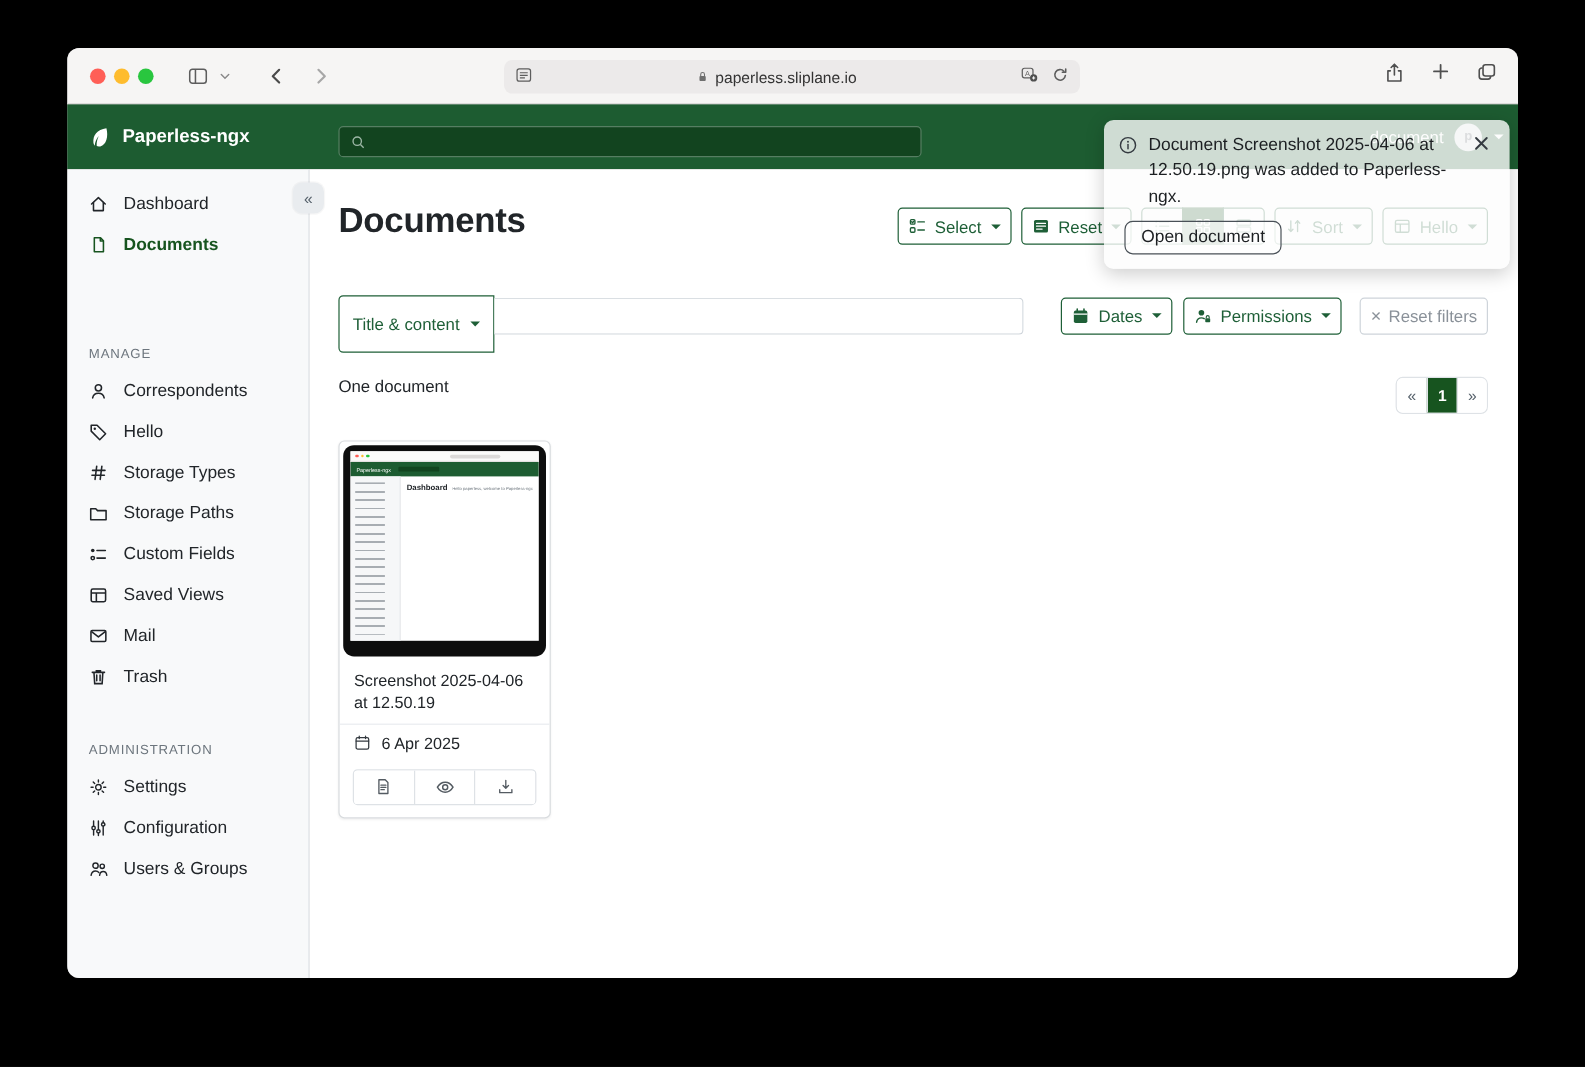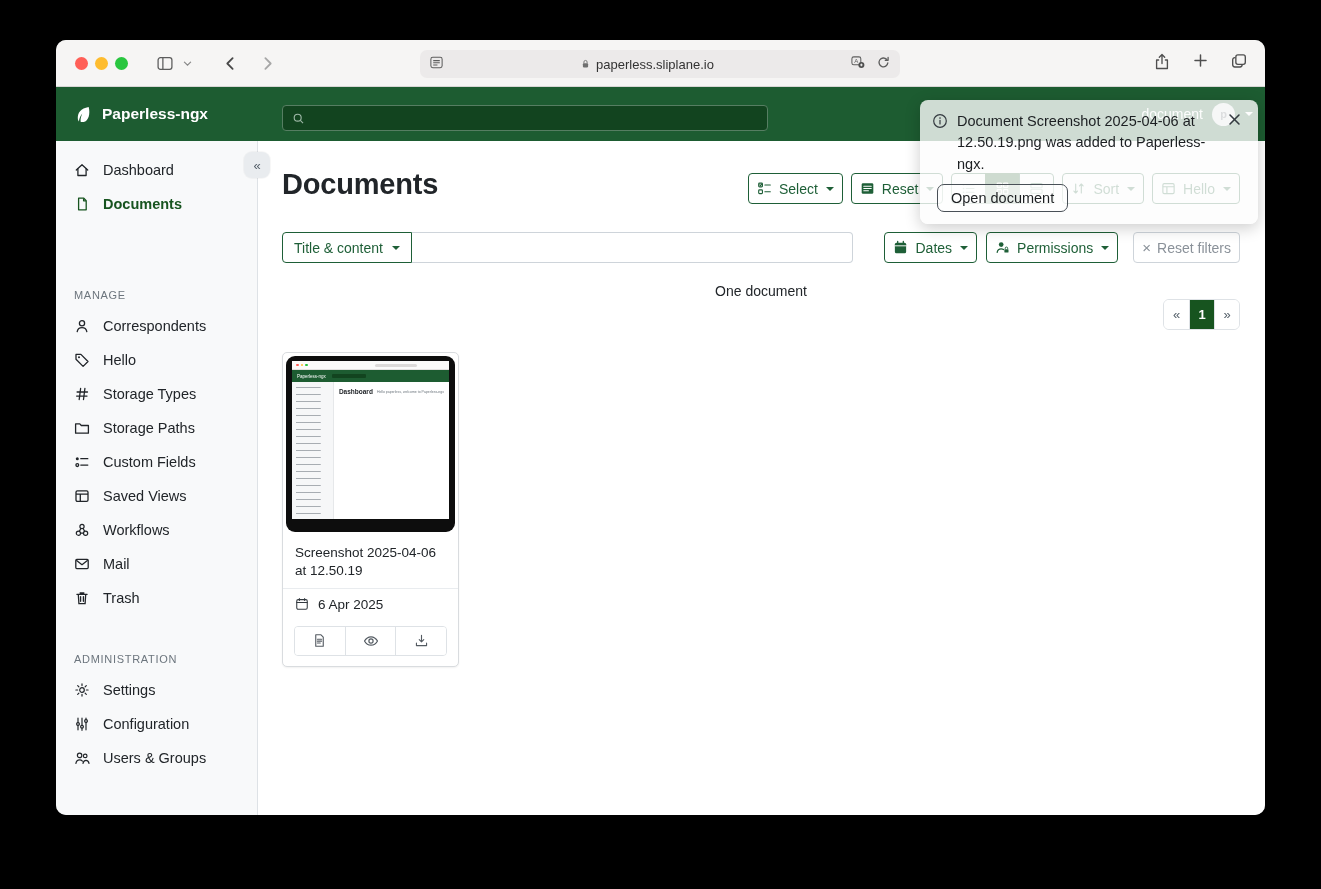--- a/index.html
+++ b/index.html
@@ -71,31 +71,31 @@
            border-right: 4px solid transparent; border-top: 4.5px solid currentColor; margin-left: 1px; }
   .view-group { display: inline-flex; }
   .seg { width: 35px; height: 31px; border: 1px solid #1e5f37; background: #fff; color: #1e5f37;
          display: flex; align-items: center; justify-content: center; cursor: pointer; }
   .seg + .seg { margin-left: -1px; }
   .seg:first-child { border-radius: 4px 0 0 4px; }
   .seg:last-child { border-radius: 0 4px 4px 0; }
   .seg.active { background: #17541f; border-color: #17541f; color: #fff; }
 
   .filter-row { margin-top: 28px; display: flex; align-items: center; }
-  .field-btn { height: 31px; border: 1px solid #1e5f37; color: #1e5f37; background: #fff;
+  .field-btn { height: 48px; border: 1px solid #1e5f37; color: #1e5f37; background: #fff;
                border-radius: 4px 0 0 4px; font-size: 14px; font-family: inherit;
-               display: inline-flex; align-items: center; gap: 8px; padding: 0 11px; cursor: pointer; }
+               display: inline-flex; align-items: center; gap: 8px; padding: 0 11px; cursor: pointer; margin-top: 14px; }
   .filter-input { height: 31px; flex: 1; max-width: 469px; border: 1px solid #ced4da; border-left: none;
                   border-radius: 0 4px 4px 0; font-size: 14px; padding: 0 10px; outline: none;
                   font-family: inherit; color: #212529; }
   .filter-right { display: flex; gap: 9px; margin-left: 31px; align-items: flex-start; }
   .btn.reset { border-color: #ced4da; color: #8a9199; gap: 6px; margin-left: 6px; }
   .reset-x { font-size: 15px; line-height: 1; }
 
-  .count-row { margin-top: 20px; display: flex; align-items: center; font-size: 14px; color: #212529; flex-direction: column; }
+  .count-row { margin-top: 20px; display: flex; font-size: 14px; color: #212529; }
   .pager { margin-left: auto; display: inline-flex; border: 1px solid #dee2e6; border-radius: 6px;
            overflow: hidden; background: #fff; }
   .pg { width: 25px; height: 29px; display: flex; align-items: center; justify-content: center;
         font-size: 13px; color: #55606a; cursor: pointer; background: #fff; border: none; font-family: inherit; }
   .pg + .pg { border-left: 1px solid #dee2e6; }
   .pg.active { background: #17541f; color: #fff; font-weight: 600; }
 
   
   .card { margin-top: 22px; width: 177px; border: 1px solid #d9dcdf; border-radius: 5px;
           background: #fff; box-shadow: 0 1px 2px rgba(0,0,0,.06); }
@@ -302,29 +302,20 @@
             <circle cx="3.3" cy="11.1" r="1.4"></circle>
           </svg>
         <span>Custom Fields</span>
       </div>
       <div class="nav-item">
         <svg width="16" height="16" viewBox="0 0 16 16" fill="none" stroke="currentColor" stroke-width="1.3" stroke-linejoin="round">
             <rect x="2" y="2.8" width="12" height="10.6" rx="1.4"></rect>
             <path d="M2 6.1h12M6.3 6.1v7.3"></path>
           </svg>
         <span>Saved Views</span>
-      </div>
-      <div class="nav-item">
-        <svg width="16" height="16" viewBox="0 0 16 16" fill="none" stroke="currentColor" stroke-width="1.2">
-            <circle cx="8" cy="4.5" r="2.1"></circle>
-            <circle cx="4.4" cy="11.2" r="2.1"></circle>
-            <circle cx="11.6" cy="11.2" r="2.1"></circle>
-            <path d="M7 6.3 5.3 9.4M9 6.3l1.7 3.1M6.5 11.2h3"></path>
-          </svg>
-        <span>Workflows</span>
       </div>
       <div class="nav-item">
         <svg width="16" height="16" viewBox="0 0 16 16" fill="none" stroke="currentColor" stroke-width="1.3" stroke-linejoin="round">
             <rect x="1.8" y="3.4" width="12.4" height="9.2" rx="1"></rect>
             <path d="M2.3 4.3 8 8.7l5.7-4.4"></path>
           </svg>
         <span>Mail</span>
       </div>
       <div class="nav-item">
         <svg width="16" height="16" viewBox="0 0 16 16" fill="none" stroke="currentColor" stroke-width="1.3" stroke-linecap="round">

